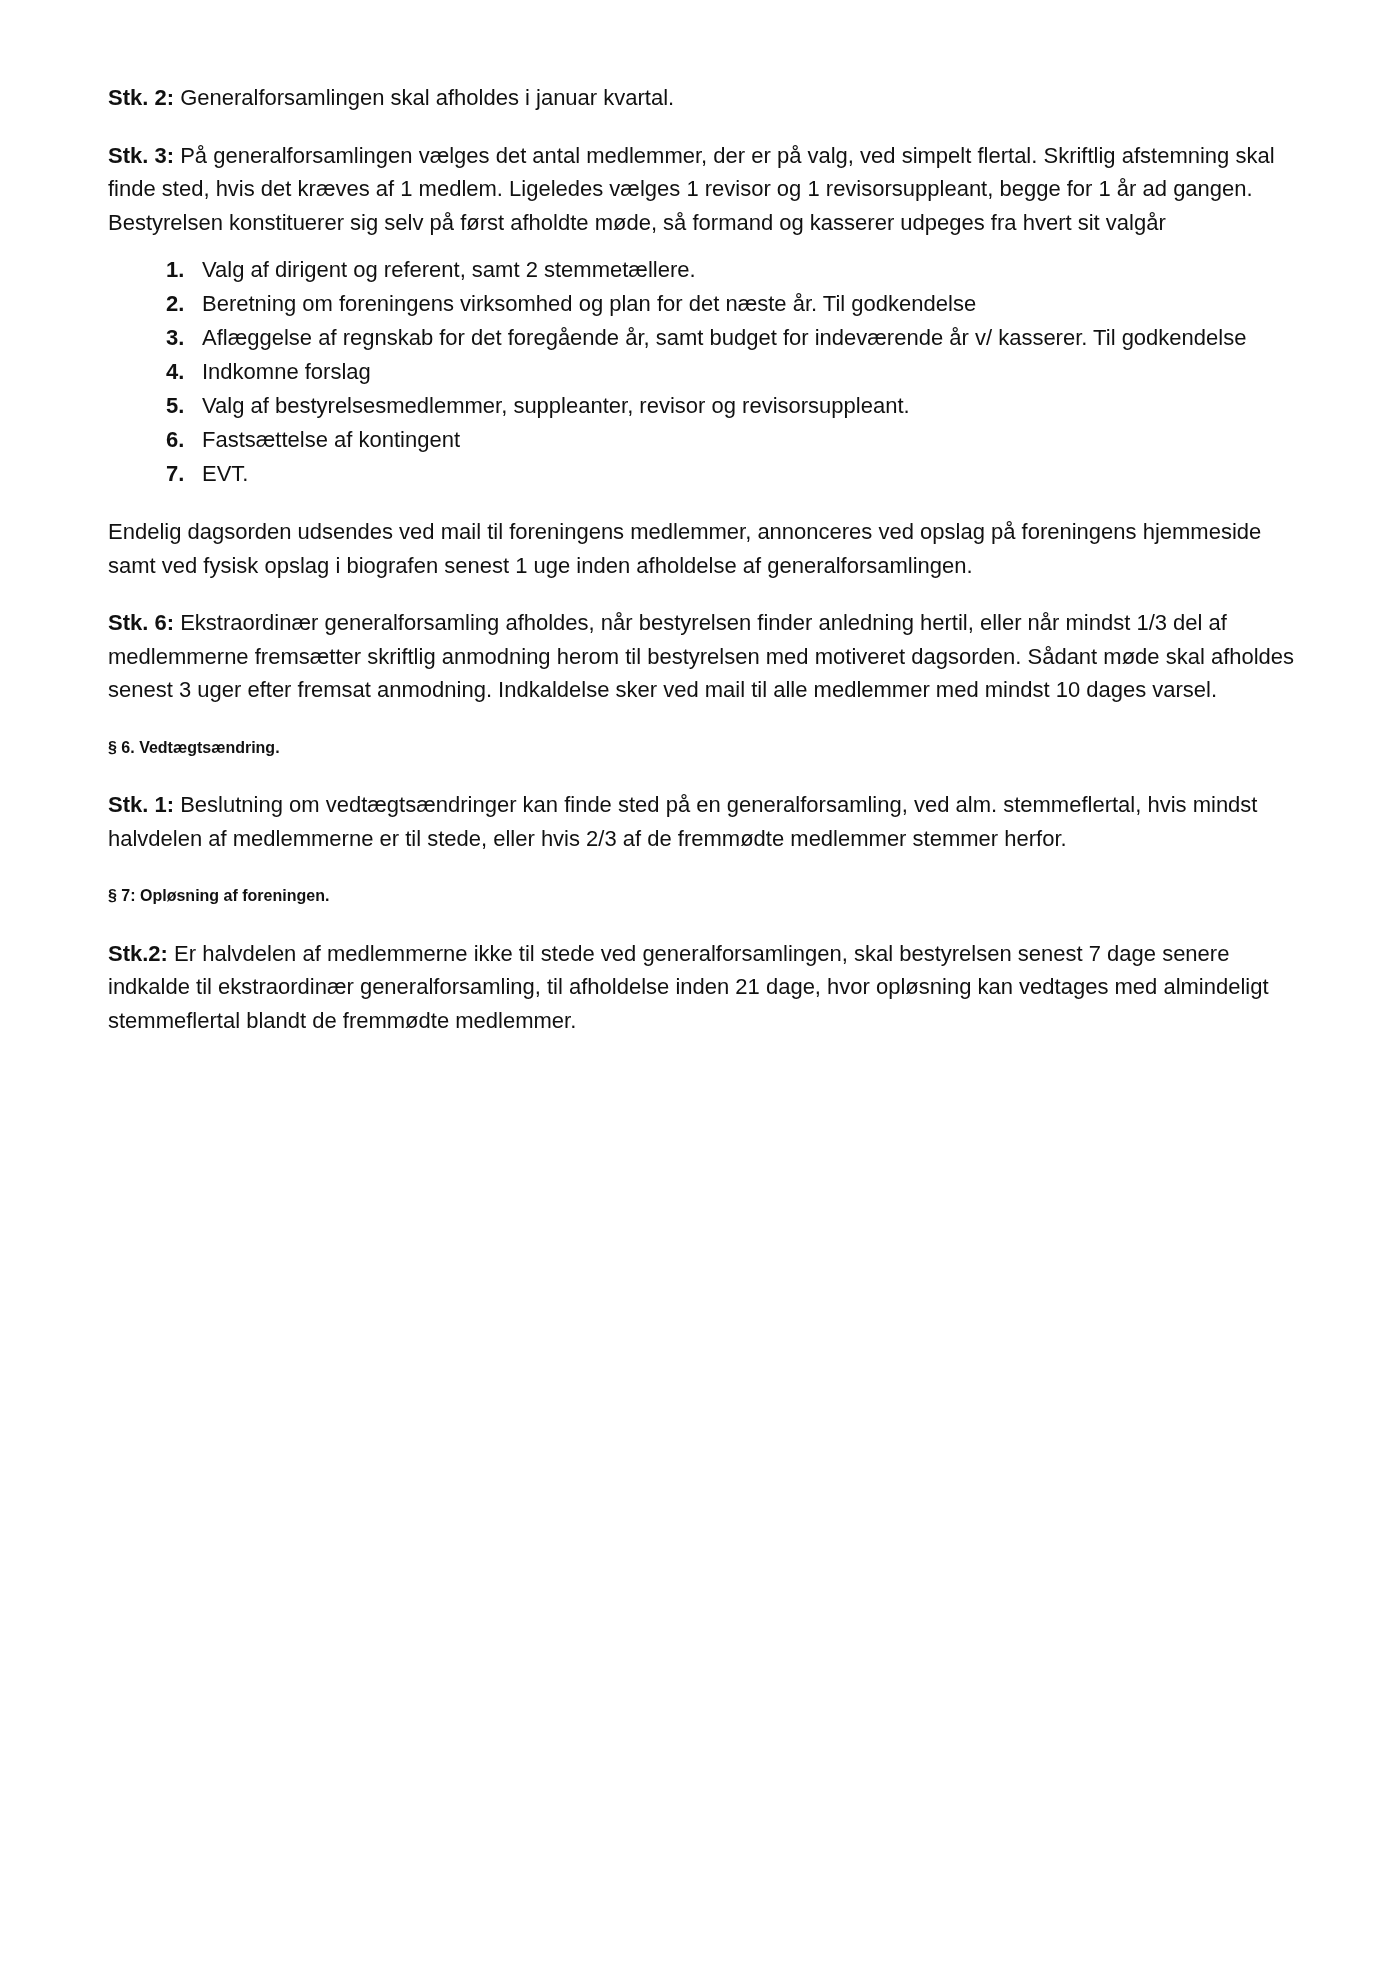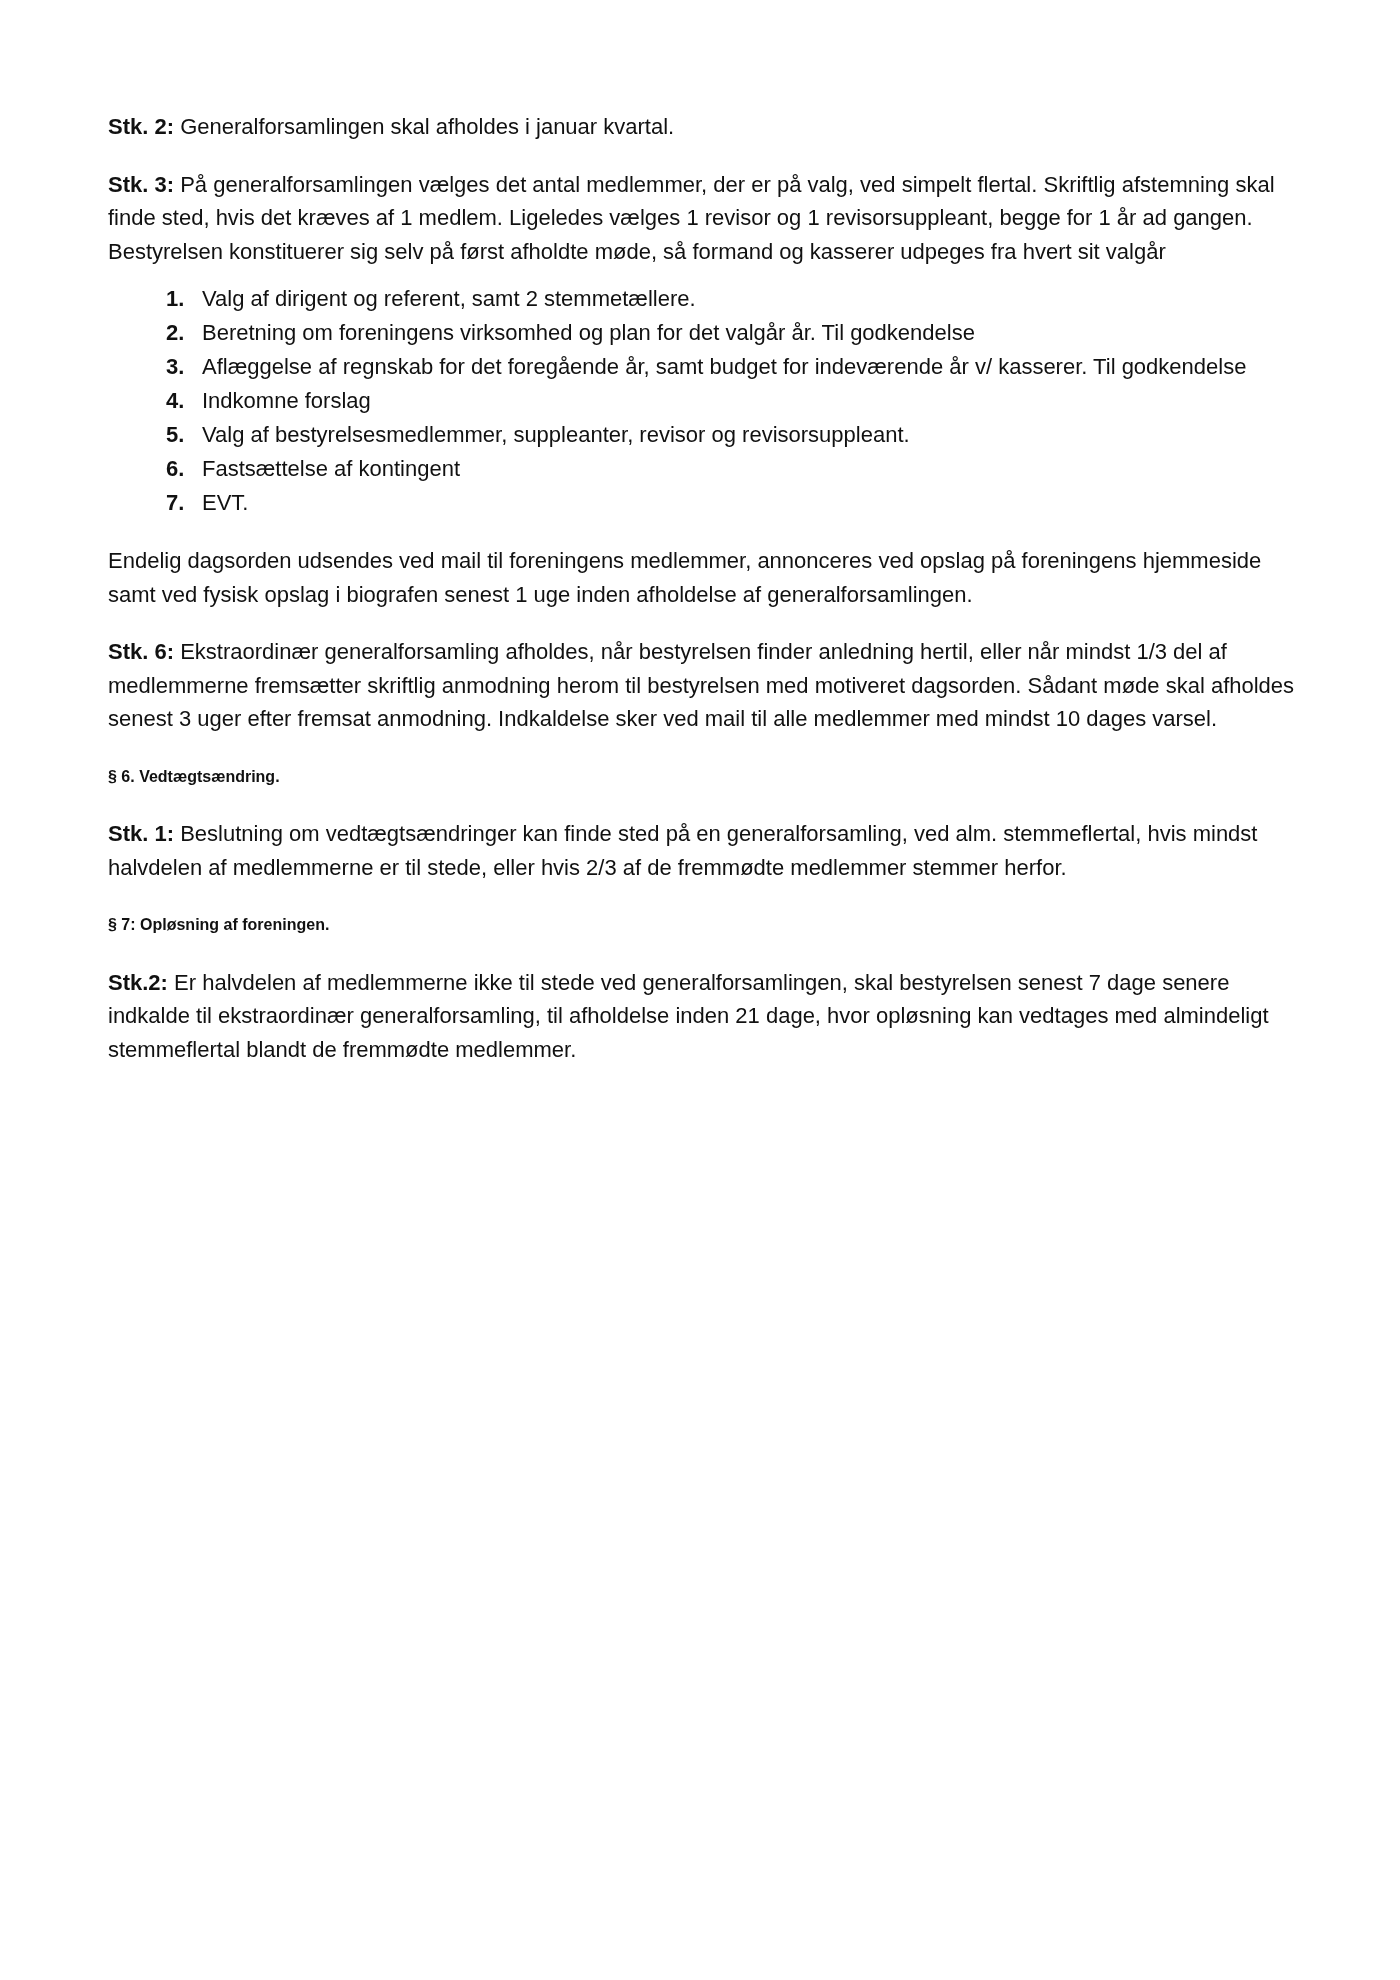--- a/index.html
+++ b/index.html
@@ -8,21 +8,21 @@
     width: 1400px;
     height: 1980px;
     background: #ffffff;
     overflow: hidden;
     font-family: "Liberation Sans", "DejaVu Sans", sans-serif;
     color: #111111;
   }
   .page {
     width: 1400px;
     height: 1980px;
-    padding: 110px 102px 0 108px;
+    padding: 81px 102px 0 108px;
   }
   .para {
     font-size: 22px;
     line-height: 33.5px;
     margin: 0 0 24px 0;
     text-align: left;
   }
   .heading {
     font-size: 16px;
     line-height: 33.5px;
@@ -56,21 +56,21 @@
   <p class="para"><b class="label">Stk. 3:</b> <span>På generalforsamlingen vælges det antal medlemmer, der er på valg, ved simpelt flertal. Skriftlig afstemning skal finde sted, hvis det kræves af 1 medlem. Ligeledes vælges 1 revisor og 1 revisorsuppleant, begge for 1 år ad gangen. Bestyrelsen konstituerer sig selv på først afholdte møde, så formand og kasserer udpeges fra hvert sit valgår</span></p>
 
 
   <div class="agenda">
     <div class="agenda-row">
         <span class="num">1.</span>
         <span class="agenda-text">Valg af dirigent og referent, samt 2 stemmetællere.</span>
       </div>
     <div class="agenda-row">
         <span class="num">2.</span>
-        <span class="agenda-text">Beretning om foreningens virksomhed og plan for det valgår år. Til godkendelse</span>
+        <span class="agenda-text">Beretning om foreningens virksomhed og plan for det næste år. Til godkendelse</span>
       </div>
     <div class="agenda-row">
         <span class="num">3.</span>
         <span class="agenda-text">Aflæggelse af regnskab for det foregående år, samt budget for indeværende år v/ kasserer.  Til godkendelse</span>
       </div>
     <div class="agenda-row">
         <span class="num">4.</span>
         <span class="agenda-text">Indkomne forslag</span>
       </div>
     <div class="agenda-row">

